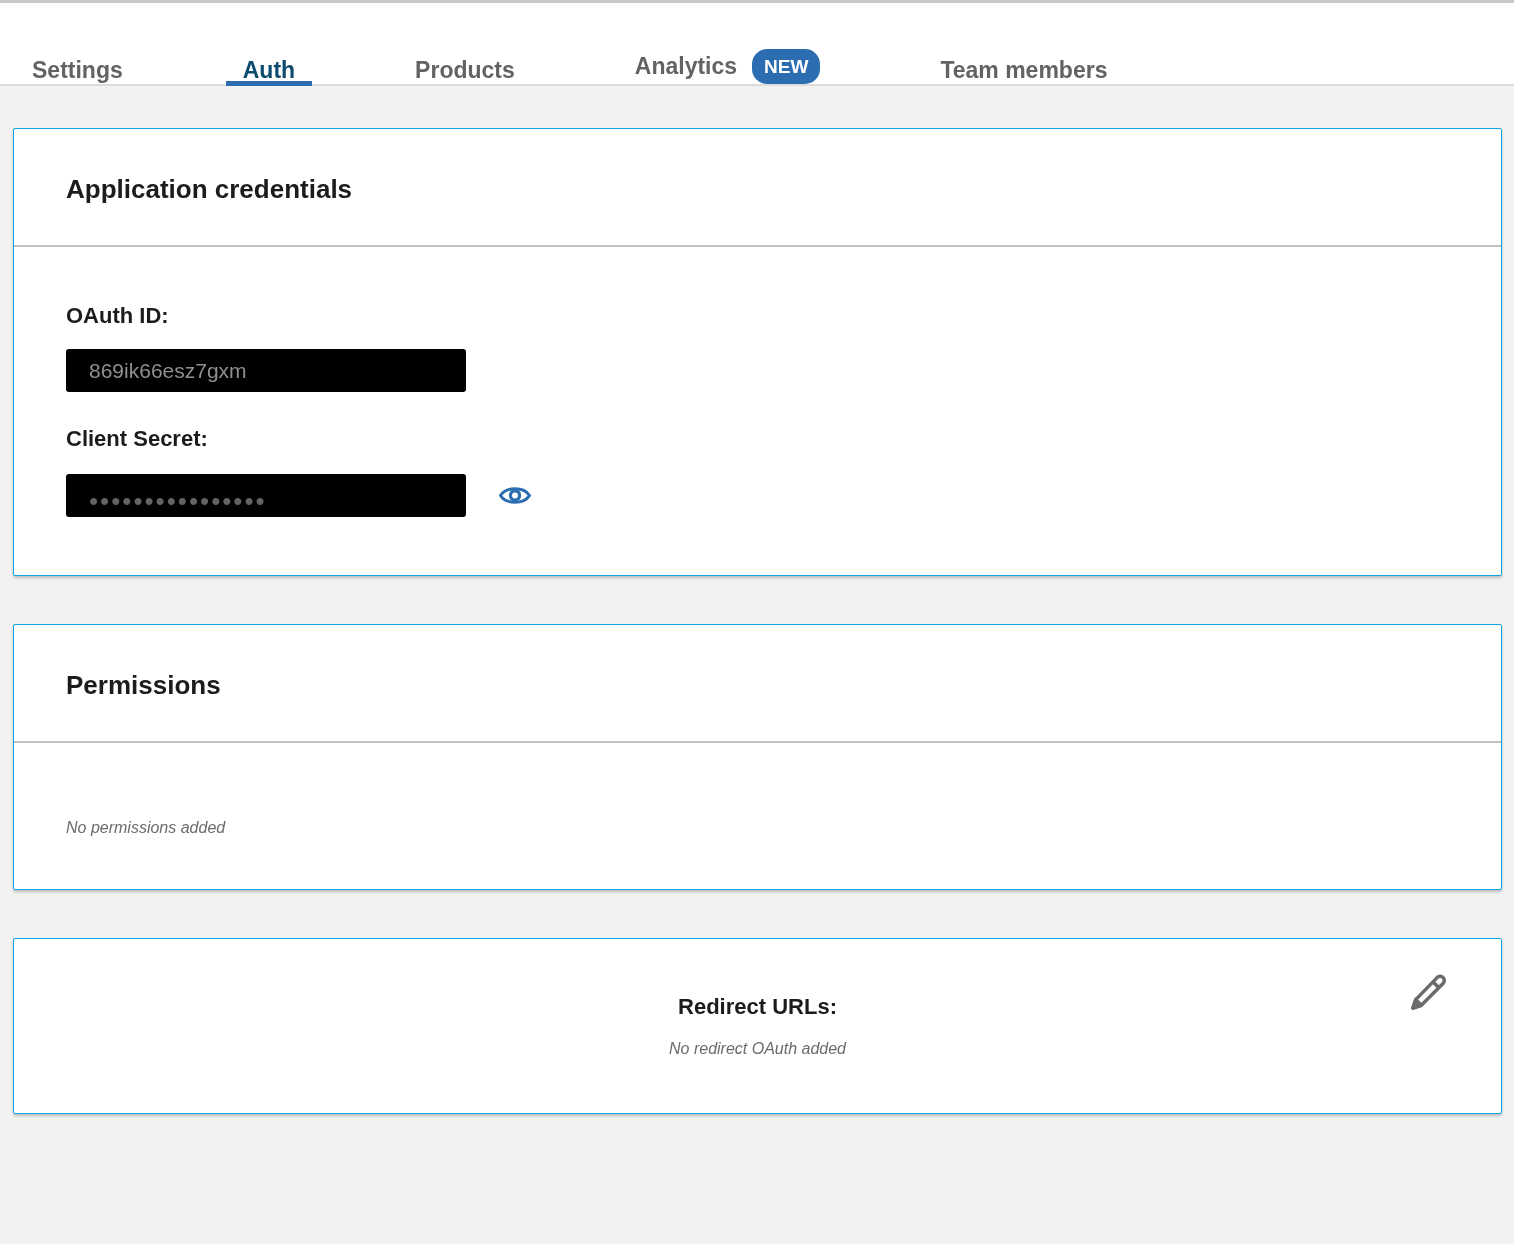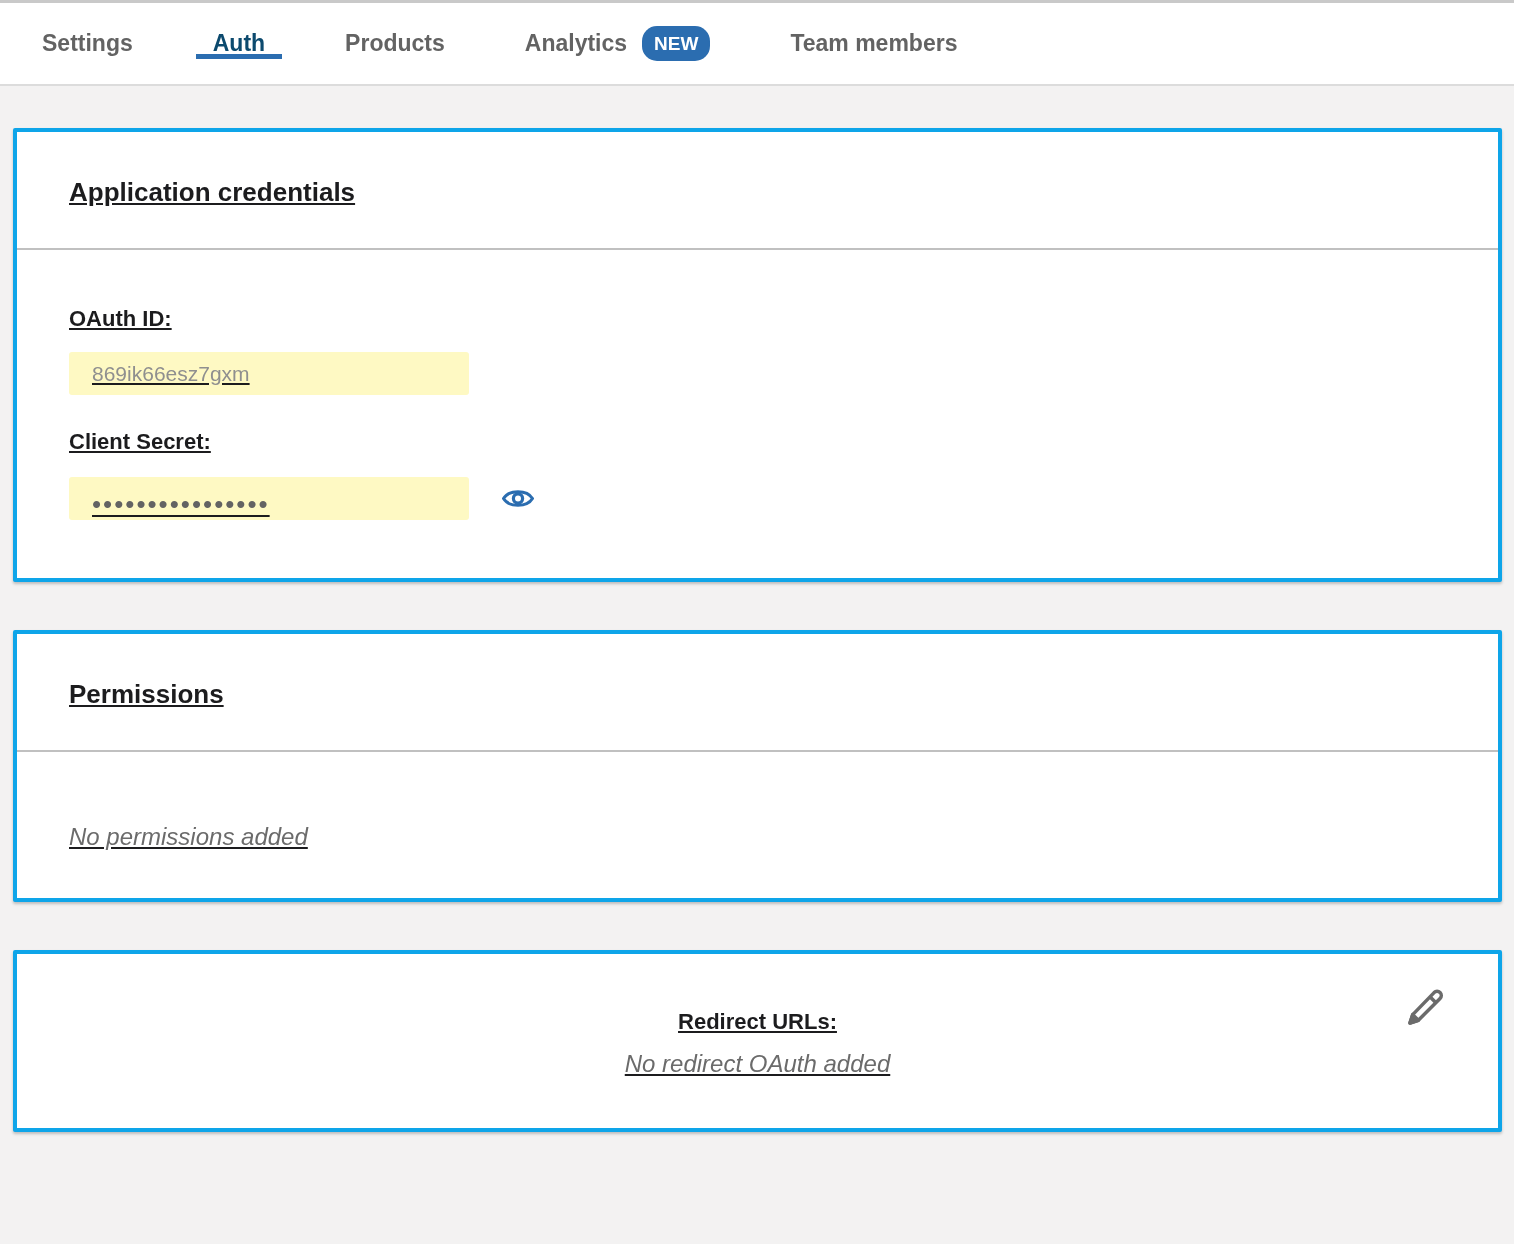--- a/index.html
+++ b/index.html
@@ -11,23 +11,23 @@
     color: #1c1c1e;
   }
 
   
   .tabbar {
     height: 86px;
     background: #ffffff;
     border-top: 3px solid #c9c9c9;
     border-bottom: 2px solid #dcdcdc;
     display: flex;
-    align-items: center;
-    gap: 80px;
-    padding-left: 42px;
+    align-items: flex-end;
+    gap: 120px;
+    padding-left: 32px;
   }
   .tab {
     display: flex;
     align-items: center;
     gap: 15px;
     font-size: 23px;
     font-weight: 600;
     color: #636363;
     cursor: pointer;
     position: relative;
@@ -49,24 +49,23 @@
     font-weight: 700;
     line-height: 1;
     padding: 8px 12px;
     border-radius: 15px;
   }
 
   
   .content { padding: 42px 12px 0 13px; }
   .card {
     background: #ffffff;
-    border: 4px solid #0ea5e9;
+    border: 1px solid #0ea5e9;
     border-radius: 2px;
     box-shadow: 0 2px 3px rgba(0,0,0,0.22);
-    text-decoration: underline;
   }
   .card + .card { margin-top: 48px; }
   .card-header {
     padding: 45px 52px 40px 52px;
     border-bottom: 2px solid #c0c0c0;
   }
   .card-title {
     font-size: 26px;
     font-weight: 700;
     color: #1c1c1e;
@@ -77,21 +76,21 @@
   .field-label {
     font-size: 22px;
     font-weight: 700;
     color: #1c1c1e;
     line-height: 26px;
   }
   .value-box {
     width: 400px;
     height: 43px;
     margin-top: 20px;
-    background: #fef9c3;
+    background: #000000;
     border-radius: 3px;
     display: flex;
     align-items: center;
     padding-left: 23px;
     font-size: 21px;
     color: #8f8f8f;
   }
   .secret-label { margin-top: 34px; }
   .secret-row { display: flex; align-items: center; }
   .secret-row .value-box {
@@ -109,21 +108,21 @@
     margin-left: 32px;
     margin-top: 22px;
     padding: 0;
     display: flex;
     align-items: center;
   }
 
   
   .permissions-body { padding: 70px 52px 47px 52px; }
   .empty-text {
-    font-size: 24px;
+    font-size: 16px;
     font-style: italic;
     color: #6b6b6b;
     line-height: 29px;
   }
   .oauth-body { padding: 54px 52px 50px 52px; position: relative; text-align: center; }
   .oauth-body .field-label { line-height: 27px; }
   .oauth-body .empty-text { margin-top: 14px; }
   .edit-btn {
     background: none;
     border: none;

